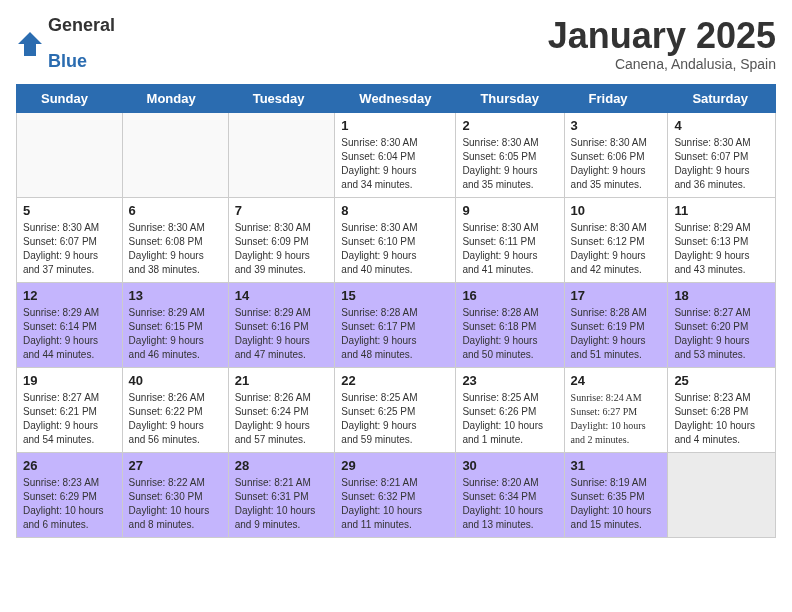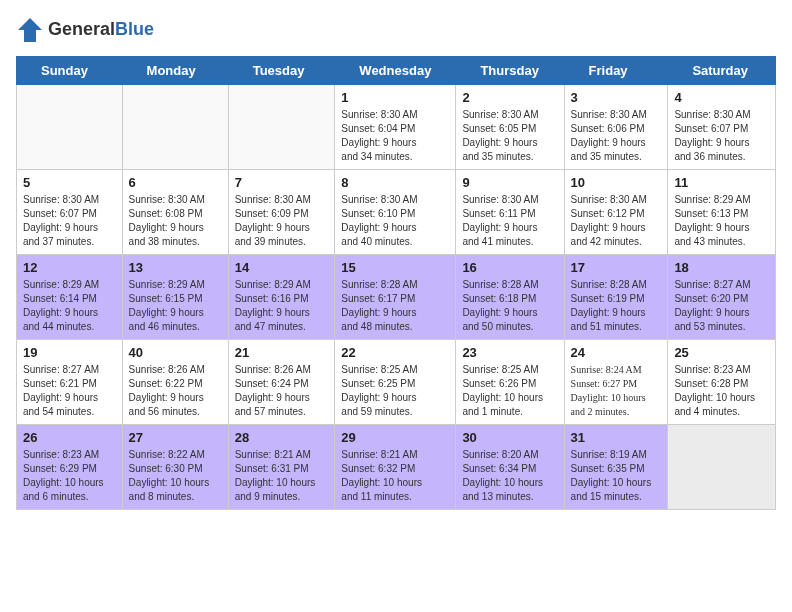--- a/index.html
+++ b/index.html
@@ -15,22 +15,23 @@
       align-items: flex-start;
       justify-content: space-between;
       margin-bottom: 12px;
     }
     .logo {
       display: flex;
       align-items: center;
     }
     .logo-text {
       display: flex;
-      flex-direction: row;
+      flex-direction: column;
       line-height: 1.1;
+      gap: 16px;
     }
     .logo-general {
       font-size: 18px;
       font-weight: bold;
       color: #333;
     }
     .logo-blue {
       font-size: 18px;
       font-weight: bold;
       color: #2b6cb0;
@@ -103,20 +104,24 @@
 <div class="header">
   <div class="logo">
     <svg class="logo-icon" viewBox="0 0 28 28" xmlns="http://www.w3.org/2000/svg">
       <polygon points="14,2 26,14 20,14 20,26 8,26 8,14 2,14" fill="#2b6cb0"></polygon>
     </svg>
     <div class="logo-text">
       <span class="logo-general">General</span>
       <span class="logo-blue">Blue</span>
     </div>
   </div>
+  <div class="title-section">
+    <div class="month-title">January 2025</div>
+    <div class="location">Canena, Andalusia, Spain</div>
+  </div>
 </div>
 
 <table class="calendar">
   <thead>
     <tr id="header-row">
         <th>Sunday</th>
         <th>Monday</th>
         <th>Tuesday</th>
         <th>Wednesday</th>
         <th>Thursday</th>

